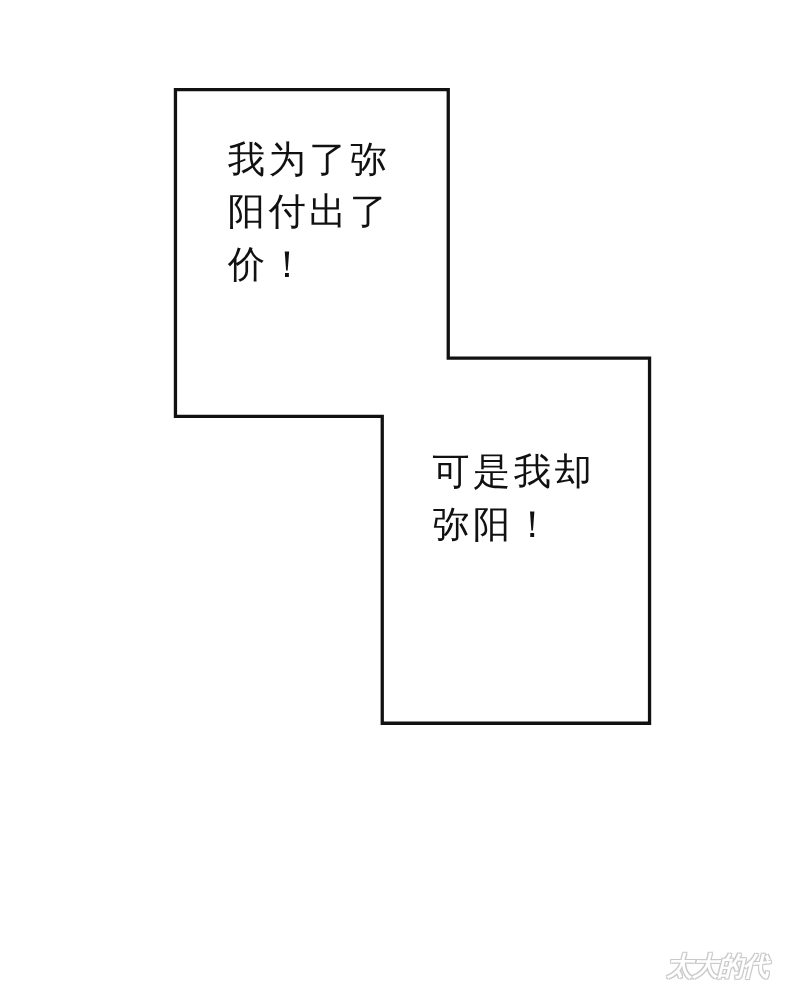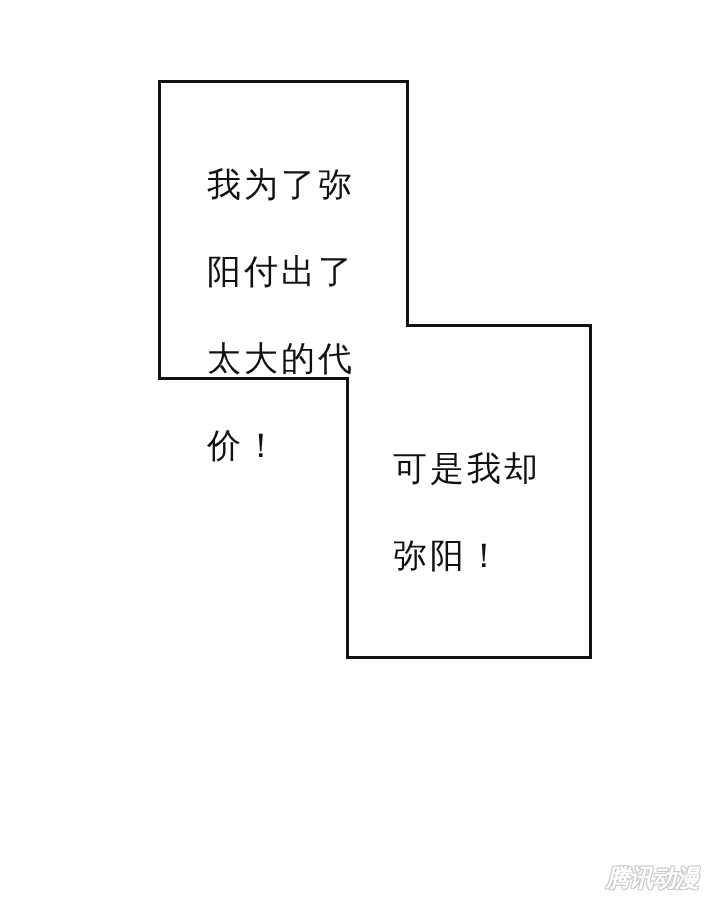--- a/index.html
+++ b/index.html
@@ -1,36 +1,35 @@
 <!DOCTYPE html>
 <html><head>
 <meta charset="utf-8">
 <style>
   html,body{margin:0;padding:0;background:#ffffff;}
   body{width:720px;height:906px;position:relative;overflow:hidden;font-family:"DejaVu Sans",sans-serif;}
   .panel-shape{position:absolute;left:0;top:0;}
   .text-block{position:absolute;color:#111;font-size:34px;line-height:48px;letter-spacing:3px;}
-  .text-block div{white-space:nowrap;margin-top:39px;}
+  .text-block div{white-space:nowrap;}
   #box1-text{left:207px;top:121px;}
   #box2-text{left:393px;top:405px;}
   .watermark{position:absolute;right:22px;bottom:12px;font-size:24px;font-weight:bold;font-style:italic;color:#fff;
     text-shadow:0 0 1px #bbb,1px 1px 0 #ccc,-1px -1px 0 #ccc,1px -1px 0 #ccc,-1px 1px 0 #ccc;letter-spacing:-1px;}
 </style>
 </head>
 <body>
 
 <svg class="panel-shape" width="720" height="906" viewBox="0 0 720 906">
   <path d="M159.5 81.5 L407.5 81.5 L407.5 325.5 L590.5 325.5 L590.5 657.5 L347.5 657.5 L347.5 378.5 L159.5 378.5 Z" fill="#ffffff" stroke="#111111" stroke-width="3"></path>
 </svg>
 
 <div class="text-block" id="box1-text">
   <div>我为了弥</div>
   <div>阳付出了</div>
-  <div>太大的代</div>
   <div>价！</div>
 </div>
 
 <div class="text-block" id="box2-text">
   <div>可是我却</div>
   <div>弥阳！</div>
 </div>
 
-<div class="watermark">腾讯动漫</div>
+<div class="watermark">太大的代</div>
 
 </body></html>

